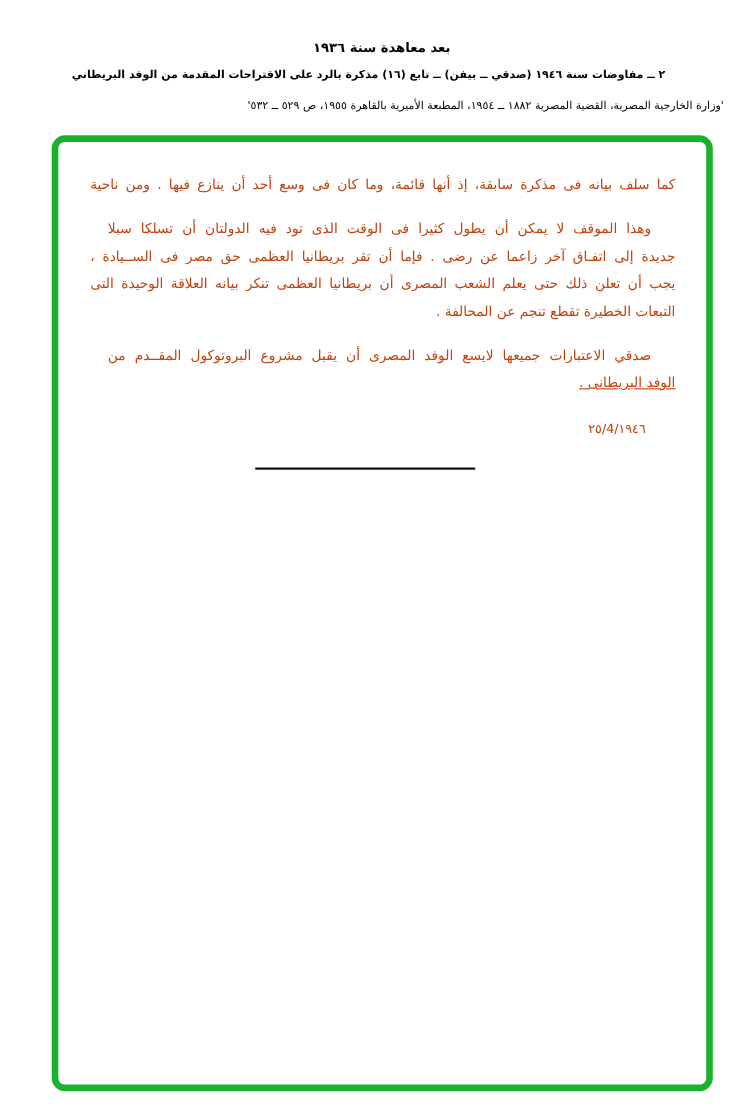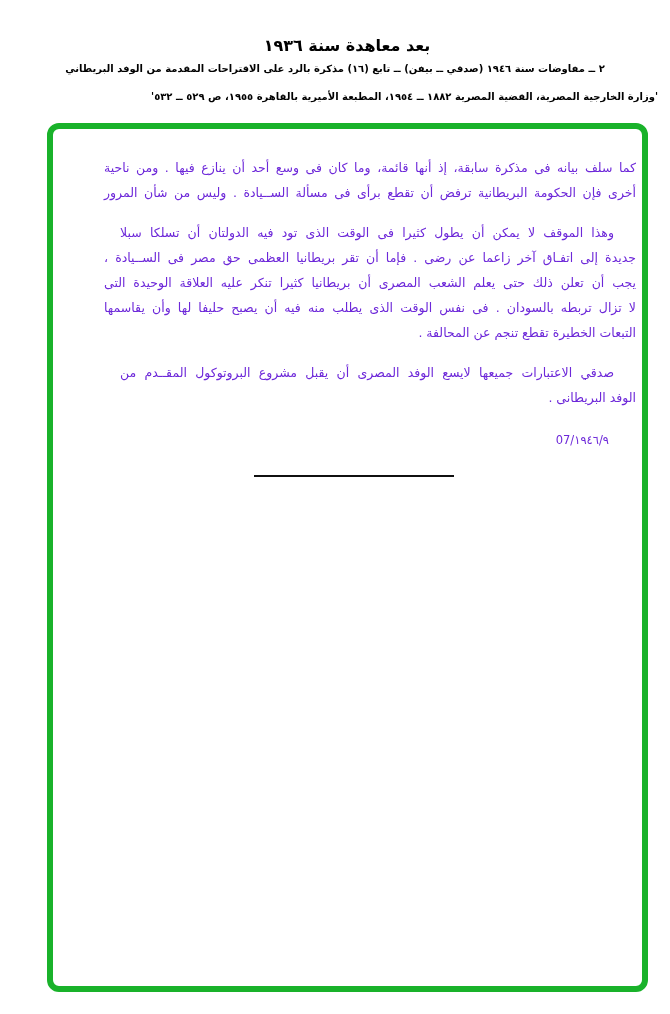--- a/index.html
+++ b/index.html
@@ -5,52 +5,52 @@
   html,body { margin:0; padding:0; background:#ffffff; }
   body {
     width:670px; height:1014px; position:relative; overflow:hidden;
     font-family:"DejaVu Sans", sans-serif; color:#000;
   }
   .page { position:absolute; inset:0; direction:rtl; }
 
   
   .h-title {
     position:absolute; top:36px; left:0; right:0;
-    text-align:center; font-size:16px; font-weight:bold;
+    text-align:center; font-size:12px; font-weight:bold;
     letter-spacing:0.2px; white-space:nowrap;margin-left:24px;
   }
   .h-heading {
     position:absolute; top:63px; left:0; right:0;
     text-align:center; font-size:10px; font-weight:bold;
     white-space:nowrap;
   }
   .h-citation {
     position:absolute; top:91px; left:0; right:12px;
-    text-align:right; font-size:10px; font-weight:bold;
+    text-align:right; font-size:10px; font-weight:normal;
     white-space:nowrap;
   }
 
   
   .frame {
     position:absolute; left:47px; top:123px;
     width:601px; height:869px; box-sizing:border-box;
     border:6px solid #19b22a; border-radius:12px; background:#fff;
   }
 
   
   .doc-body {
-    position:absolute; top:26px; right:6px; width:532px;
-    direction:rtl; font-size:12.5px; line-height:25px; color:#6d28d9;
+    position:absolute; top:26px; right:28px; width:532px;
+    direction:rtl; font-size:12.5px; line-height:25px; color:#c2410c;
   }
   .para { margin:0 0 15px 0; }
   .tline { text-align:justify; text-align-last:justify; }
   .tline.final { text-align:right; text-align-last:right; }
   .tline.first-indent { text-indent:22px;margin-left:16px; }
   
-  .tline.closing-fix { text-align:center; text-align-last:right; padding-left:103px; }
+  .tline.closing-fix { text-align:center; text-align-last:right; padding-left:103px;text-decoration:underline; }
 
   .doc-date {
     margin-top:22px; line-height:16px; font-size:11.5px;
     text-align:right; padding-left:0; padding-right:27px;
   }
   .end-rule {
     width:200px; height:2px; background:#101010;
     margin-top:27px; margin-right:182px;
   }
 </style>
@@ -61,36 +61,34 @@
 
   <div class="h-title">بعد معاهدة سنة ١٩٣٦</div>
   <div class="h-heading">٢ ــ مفاوضات سنة ١٩٤٦ (صدقي ــ بيفن) ــ تابع (١٦) مذكرة بالرد على الاقتراحات المقدمة من الوفد البريطاني</div>
   <div class="h-citation">'وزارة الخارجية المصرية، القضية المصرية ١٨٨٢ ــ ١٩٥٤، المطبعة الأميرية بالقاهرة ١٩٥٥، ص ٥٢٩ ــ ٥٣٢'</div>
 
   <div class="frame">
     <div class="doc-body">
 
       <div class="para">
         <div class="tline">كما سلف بيانه فى مذكرة سابقة، إذ أنها قائمة، وما كان فى وسع أحد أن ينازع فيها . ومن ناحية</div>
-        <div class="tline">أخرى فإن الحكومة البريطانية ترفض أن تقطع برأى فى مسألة الســيادة . وليس من شأن المرور</div>
       </div>
 
       <div class="para">
         <div class="tline first-indent">وهذا الموقف لا يمكن أن يطول كثيرا فى الوقت الذى تود فيه الدولتان أن تسلكا سبلا</div>
         <div class="tline">جديدة إلى اتفـاق آخر زاعما عن رضى . فإما أن تقر بريطانيا العظمى حق مصر فى الســيادة ،</div>
-        <div class="tline">يجب أن تعلن ذلك حتى يعلم الشعب المصرى أن بريطانيا كثيرا تنكر عليه العلاقة الوحيدة التى</div>
-        <div class="tline">لا تزال تربطه بالسودان . فى نفس الوقت الذى يطلب منه فيه أن يصبح حليفا لها وأن يقاسمها</div>
+        <div class="tline">يجب أن تعلن ذلك حتى يعلم الشعب المصرى أن بريطانيا العظمى تنكر بيانه العلاقة الوحيدة التى</div>
         <div class="tline final">التبعات الخطيرة تقطع تنجم عن المحالفة .</div>
       </div>
 
       <div class="para">
         <div class="tline first-indent">صدقي الاعتبارات جميعها لايسع الوفد المصرى أن يقبل مشروع البروتوكول المقــدم من</div>
         <div class="tline final closing-fix">الوفد البريطانى .</div>
       </div>
 
-      <div class="doc-date">١٩٤٦/٩/07</div>
+      <div class="doc-date">١٩٤٦/4/٢٥</div>
 
       <div class="end-rule"></div>
 
     </div>
   </div>
 
 </div>
 
 </body></html>

